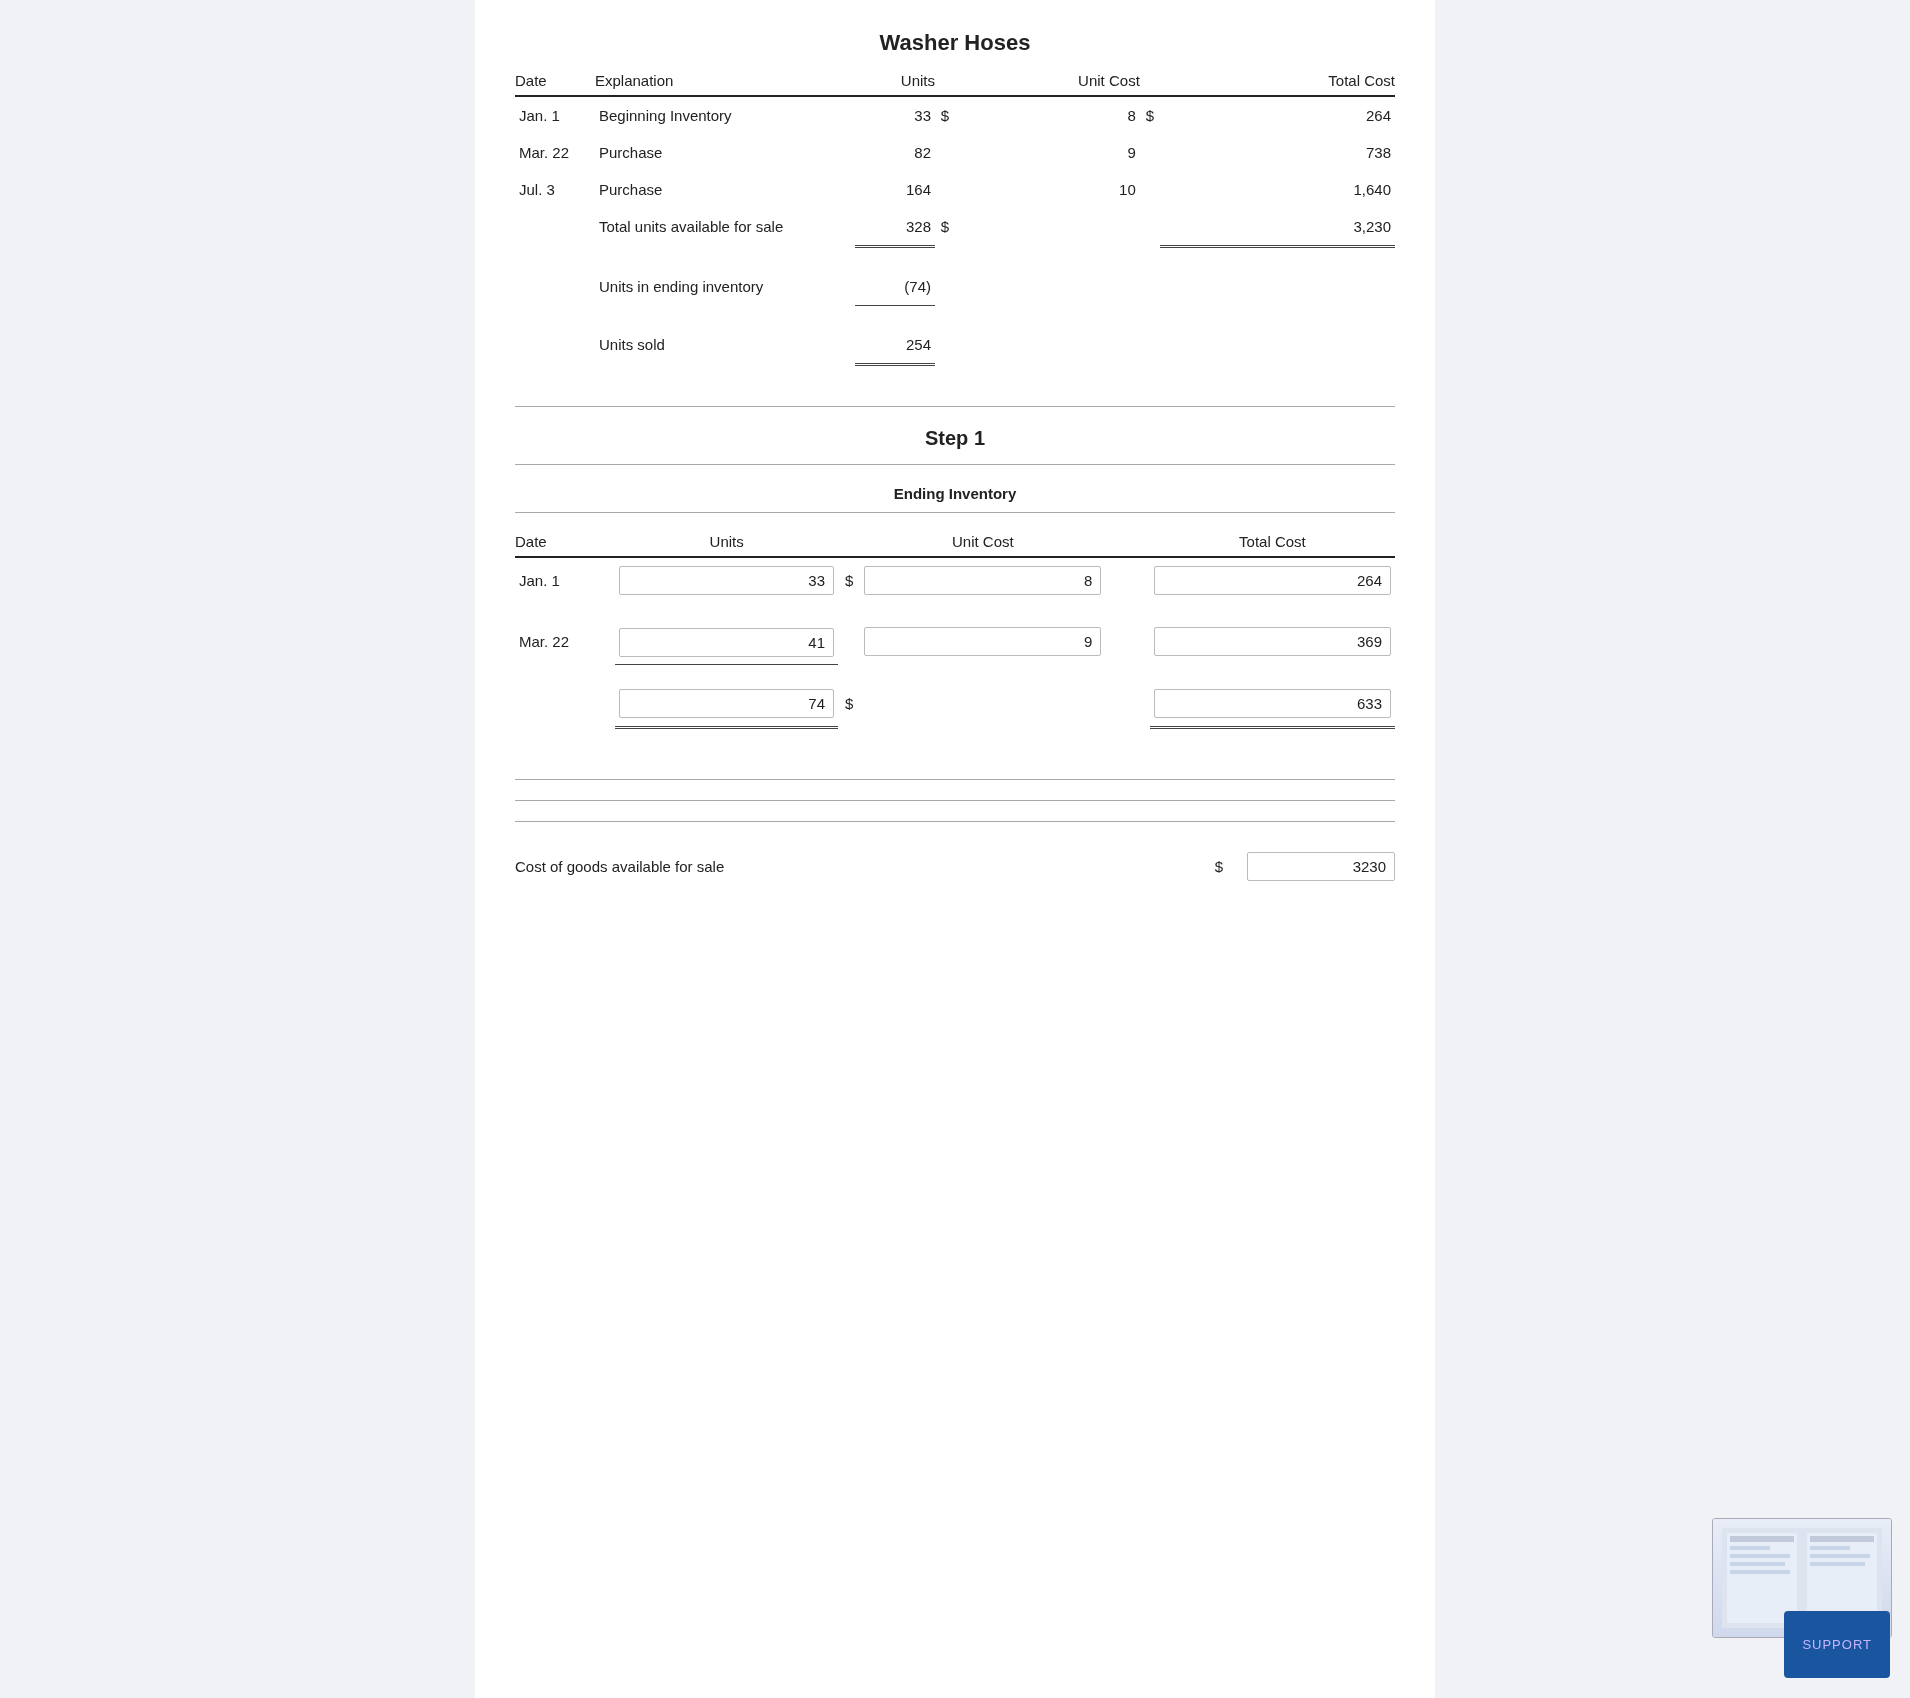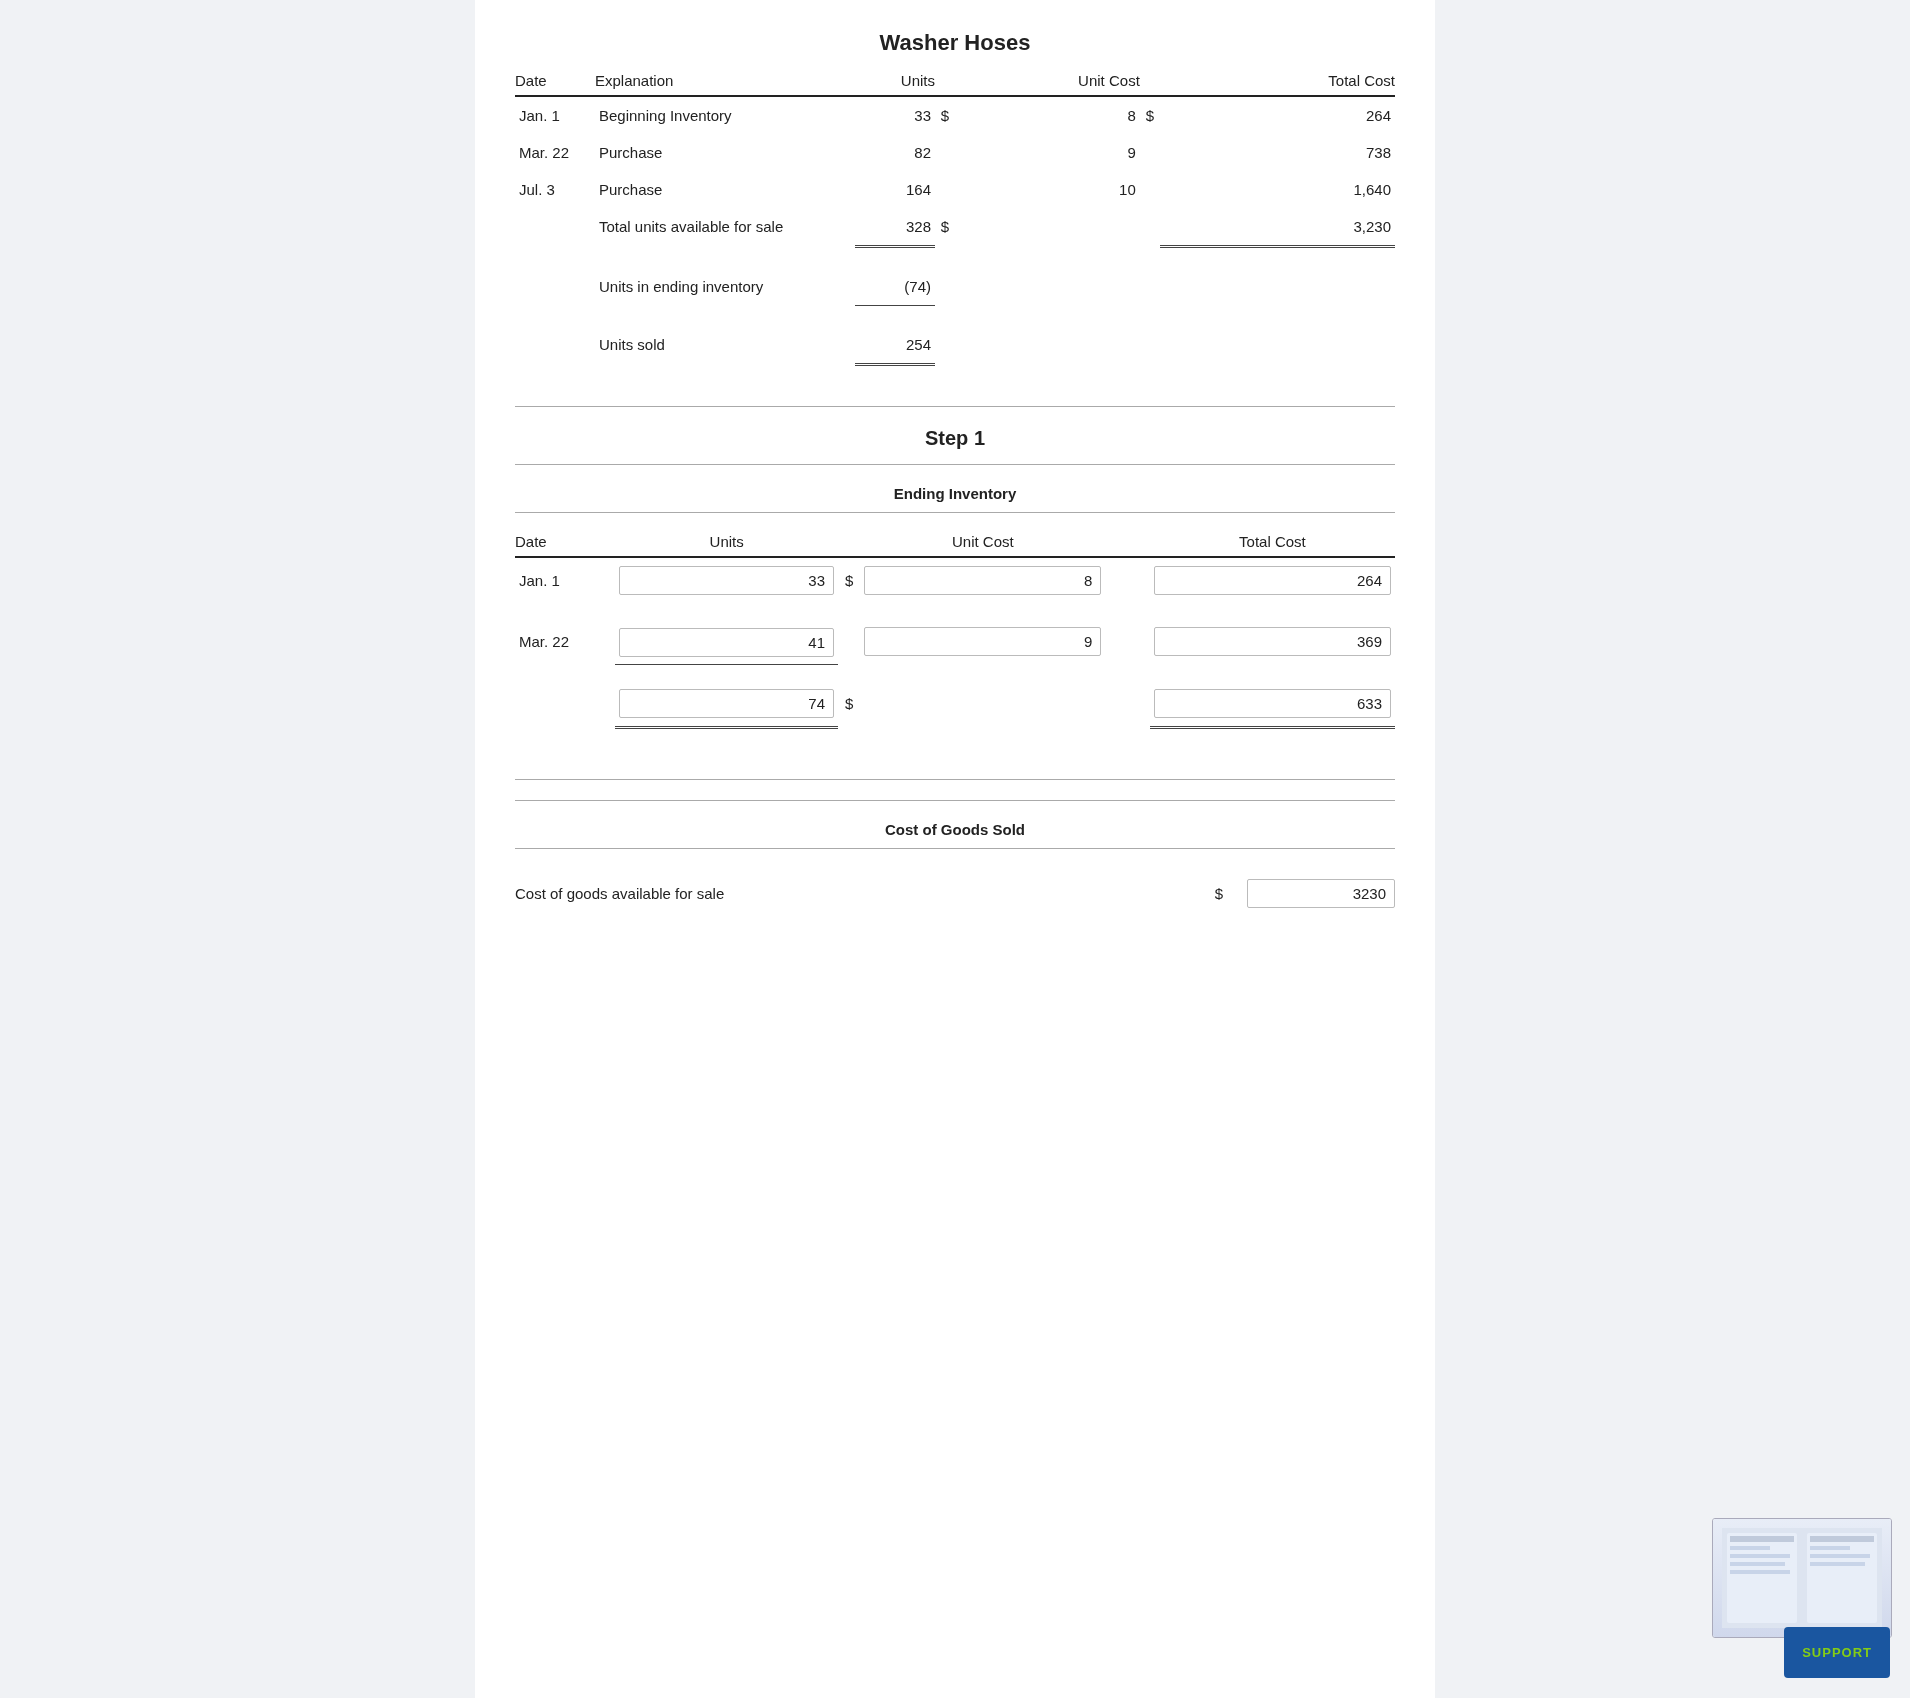--- a/index.html
+++ b/index.html
@@ -133,25 +133,25 @@
       background: #fff;
       color: #222;
     }
 
     
     .support-btn {
       position: fixed;
       bottom: 20px;
       right: 20px;
       background: #1a56a0;
-      color: #84cc16;
+      color: #c4b5fd;
       font-size: 13px;
-      font-weight: bold;
+      font-weight: normal;
       letter-spacing: 1px;
-      padding: 18px 18px;
+      padding: 26px 18px;
       border-radius: 4px;
       cursor: pointer;
       z-index: 999;
       border: none;
     }
     .screenshot-thumb {
       position: fixed;
       bottom: 60px;
       right: 18px;
       width: 180px;
@@ -324,21 +324,20 @@
         <td style="border-bottom:3px double #444;">
           <input class="input-field" type="text" value="633" style="">
         </td>
       </tr>
     </tbody>
   </table>
 
   <div class="step2-section">
     <hr class="step-divider">
     <hr class="step-divider">
-    <div class="subsection-title">Cost of Goods Sold</div>
     <hr class="step-divider">
 
     <div class="cogs-row">
       <span class="cogs-label">Cost of goods available for sale</span>
       <span class="cogs-dollar">$</span>
       <input class="cogs-input" type="text" value="3230" style="">
     </div>
   </div>
 
 </div>

